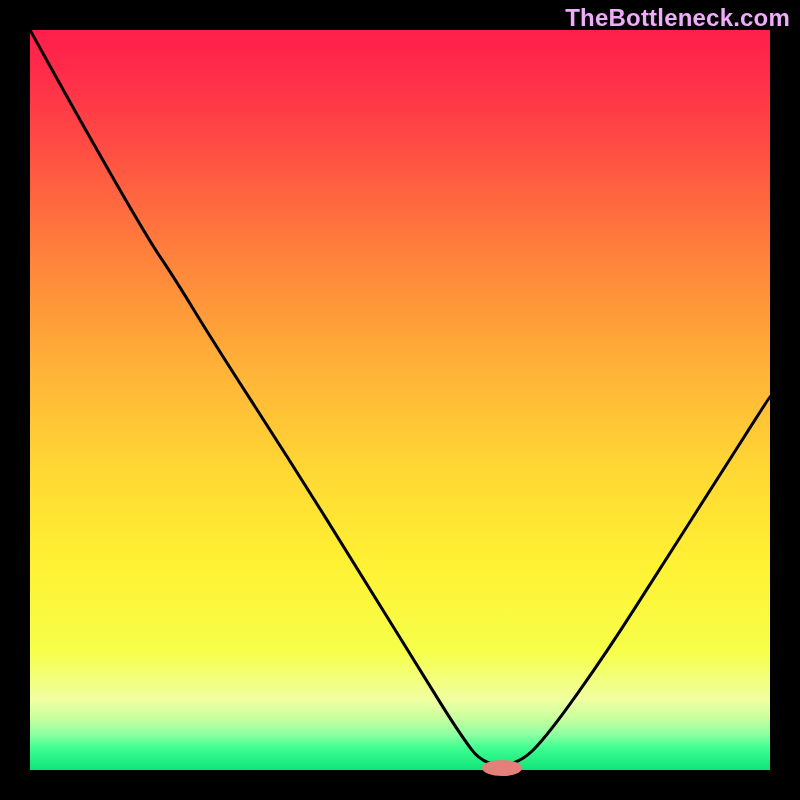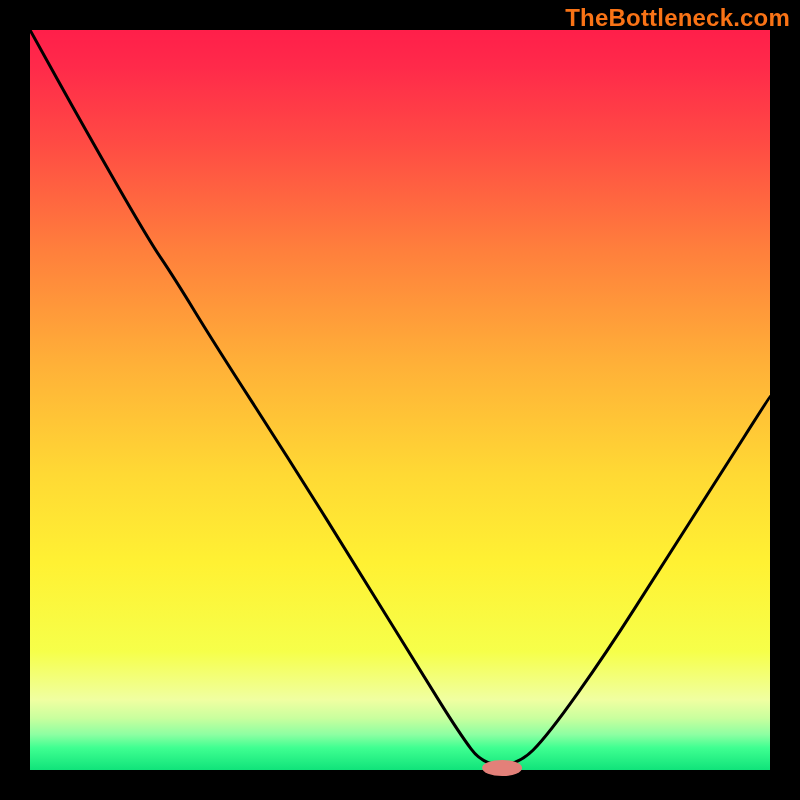--- a/index.html
+++ b/index.html
@@ -16,21 +16,21 @@
     height: 800px;
     background: #000;
   }
   .watermark {
     position: absolute;
     top: 4px;
     right: 10px;
     font-family: Arial, Helvetica, sans-serif;
     font-size: 24px;
     font-weight: 600;
-    color: #f97316;
+    color: #f0abfc;
     letter-spacing: 0.2px;
     z-index: 3;
   }
   svg.plot {
     position: absolute;
     left: 0;
     top: 0;
     width: 800px;
     height: 800px;
   }

